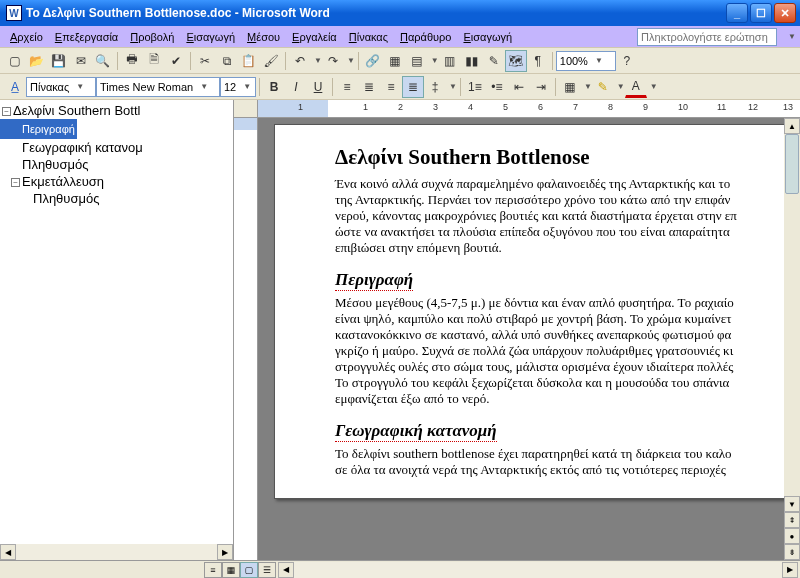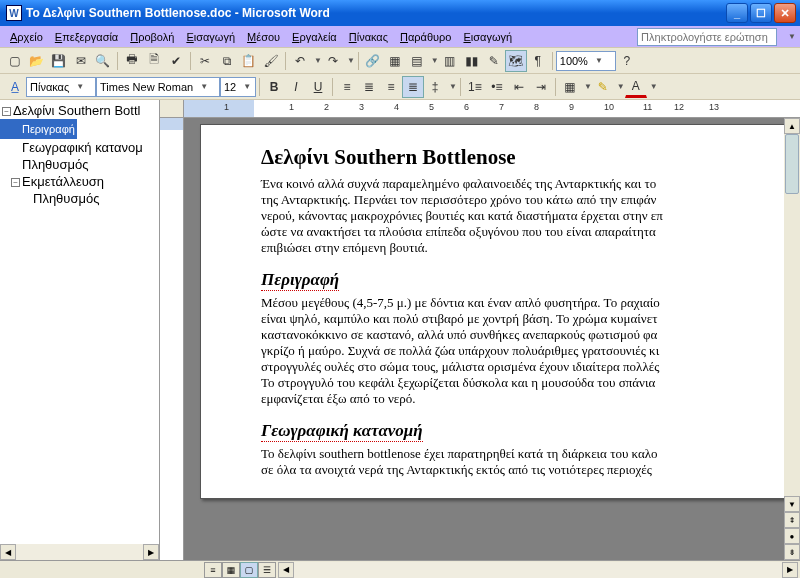--- a/index.html
+++ b/index.html
@@ -16,21 +16,21 @@
   .help-box { margin-left: auto; display: flex; align-items: center; gap: 8px; }
   .help-input { height: 18px; width: 140px; border: 1px solid #7a9ccb; font-size: 11px; padding: 0 3px; color: #888; }
   .toolbar { height: 26px; background: #ece9d8; display: flex; align-items: center; padding: 0 4px; border-bottom: 1px solid #d0c8b0; gap: 0px; }
   .tbtn { width: 22px; height: 22px; display: inline-flex; align-items: center; justify-content: center; font-size: 12px; color: #333; border: 1px solid transparent; }
   .tbtn.pressed { border: 1px solid #7aa; background: #c8d8f0; }
   .sep { width: 1px; height: 18px; background: #c0b8a0; margin: 0 3px; }
   .sel { height: 20px; border: 1px solid #7a9ccb; background: #fff; font-size: 11px; padding: 0 3px; display: inline-flex; align-items: center; gap: 4px; text-align: right; }
   .dd { font-size: 8px; color: #555; padding-left: 3px; }
   .zoom { width: 60px; }
   .mainrow { display: flex; height: calc(100% - 26px - 22px - 26px - 26px - 18px); }
-  .outline { width: 160px; background: #fff; border-right: 1px solid #999; padding: 2px 0; font-family: Arial, sans-serif; font-size: 13px; overflow: hidden; position: relative; }
+  .outline { width: 234px; background: #fff; border-right: 1px solid #999; padding: 2px 0; font-family: Arial, sans-serif; font-size: 13px; overflow: hidden; position: relative; }
   .ol-item { white-space: nowrap; padding: 0 2px; line-height: 17px; }
   .ol-item.sel { background: #316ac5; color: #fff; border: none; }
   .ol-box { display: inline-block; width: 9px; height: 9px; border: 1px solid #7b7b7b; font-size: 8px; line-height: 7px; text-align: center; margin-right: 2px; vertical-align: middle; color:#555; }
   .ol-indent { padding-left: 22px; }
   .outline-scroll-h { position: absolute; bottom: 0; left: 0; right: 0; height: 16px; background: #ece9d8; display: flex; align-items: center; }
   .sc-btn { width: 16px; height: 16px; background: #ece9d8; border: 1px solid #aaa; display: inline-flex; align-items: center; justify-content: center; font-size: 8px; }
   .sc-track { flex: 1; height: 16px; background: #f0ede0; }
   .docarea { flex: 1; background: #808080; position: relative; display: flex; flex-direction: column; }
   .ruler-row { height: 18px; display: flex; background: #ece9d8; border-bottom: 1px solid #999; }
   .ruler-corner { width: 24px; background: #ece9d8; border-right: 1px solid #999; }

